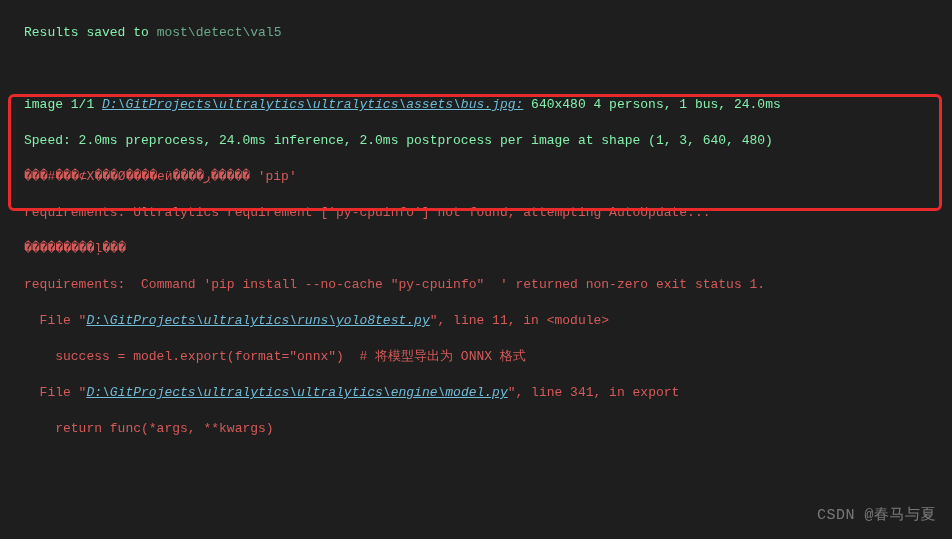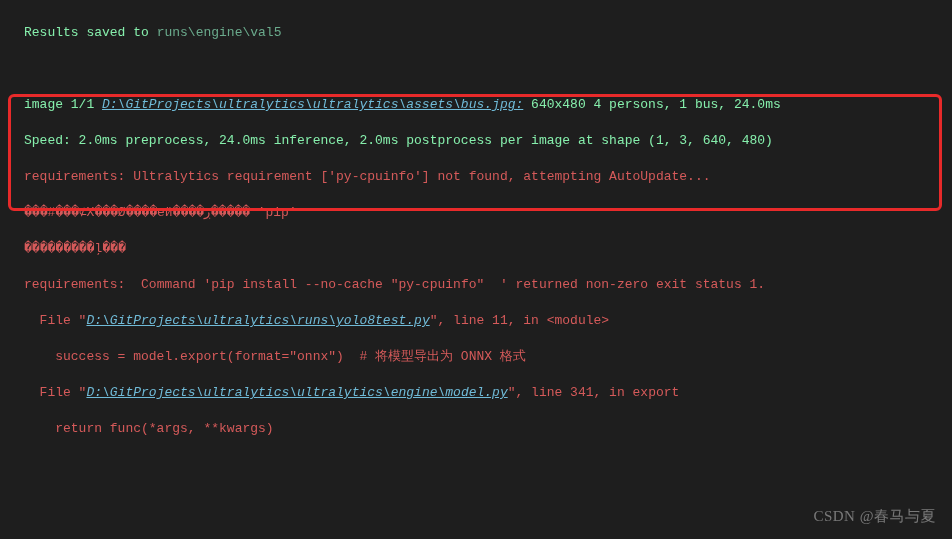--- a/index.html
+++ b/index.html
@@ -27,35 +27,35 @@
     position: absolute;
     border: 3px solid #e82a2a;
     border-radius: 6px;
     pointer-events: none;
   }
   .watermark {
     position: absolute;
     right: 16px;
     bottom: 14px;
     color: rgba(210,210,210,0.5);
-    font-family: Liberation Serif, serif;
+    font-family: Liberation Mono, monospace;
     font-size: 15px;
     letter-spacing: 0.5px;
   }
 </style>
 </head>
 <body>
 
 <div class="terminal">
-<span class="line"><span class="c-teal">Results saved to </span><span class="c-green">runs\engine\val5</span></span>
+<span class="line"><span class="c-teal">Results saved to </span><span class="c-green">most\detect\val5</span></span>
 <span class="line"></span>
 <span class="line"><span class="c-teal">image 1/1 </span><a href="#" class="c-link">D:\GitProjects\ultralytics\ultralytics\assets\bus.jpg:</a><span class="c-teal"> 640x480 4 persons, 1 bus, 24.0ms</span></span>
 <span class="line c-teal">Speed: 2.0ms preprocess, 24.0ms inference, 2.0ms postprocess per image at shape (1, 3, 640, 480)</span>
+<span class="line c-red">���#���⊄X���Ø����eӥ����ڔ����� 'pip'</span>
 <span class="line"><span class="c-red">requirements:</span><span class="c-red"> Ultralytics requirement ['py-cpuinfo'] not found, attempting AutoUpdate...</span></span>
-<span class="line c-red">���#���⊄X���Ø����eӥ����ڔ����� 'pip'</span>
 <span class="line c-red">���������ļ���</span>
 <span class="line"><span class="c-red">requirements:</span><span class="c-red">  Command 'pip install --no-cache "py-cpuinfo"  ' returned non-zero exit status 1.</span></span>
 <span class="line"><span class="c-red">  File "</span><a href="#" class="c-link">D:\GitProjects\ultralytics\runs\yolo8test.py</a><span class="c-red">", line 11, in &lt;module&gt;</span></span>
 <span class="line c-red">    success = model.export(format="onnx")  # 将模型导出为 ONNX 格式</span>
 <span class="line"><span class="c-red">  File "</span><a href="#" class="c-link">D:\GitProjects\ultralytics\ultralytics\engine\model.py</a><span class="c-red">", line 341, in export</span></span>
 <span class="line c-red">    return func(*args, **kwargs)</span>
 
 
 
 

